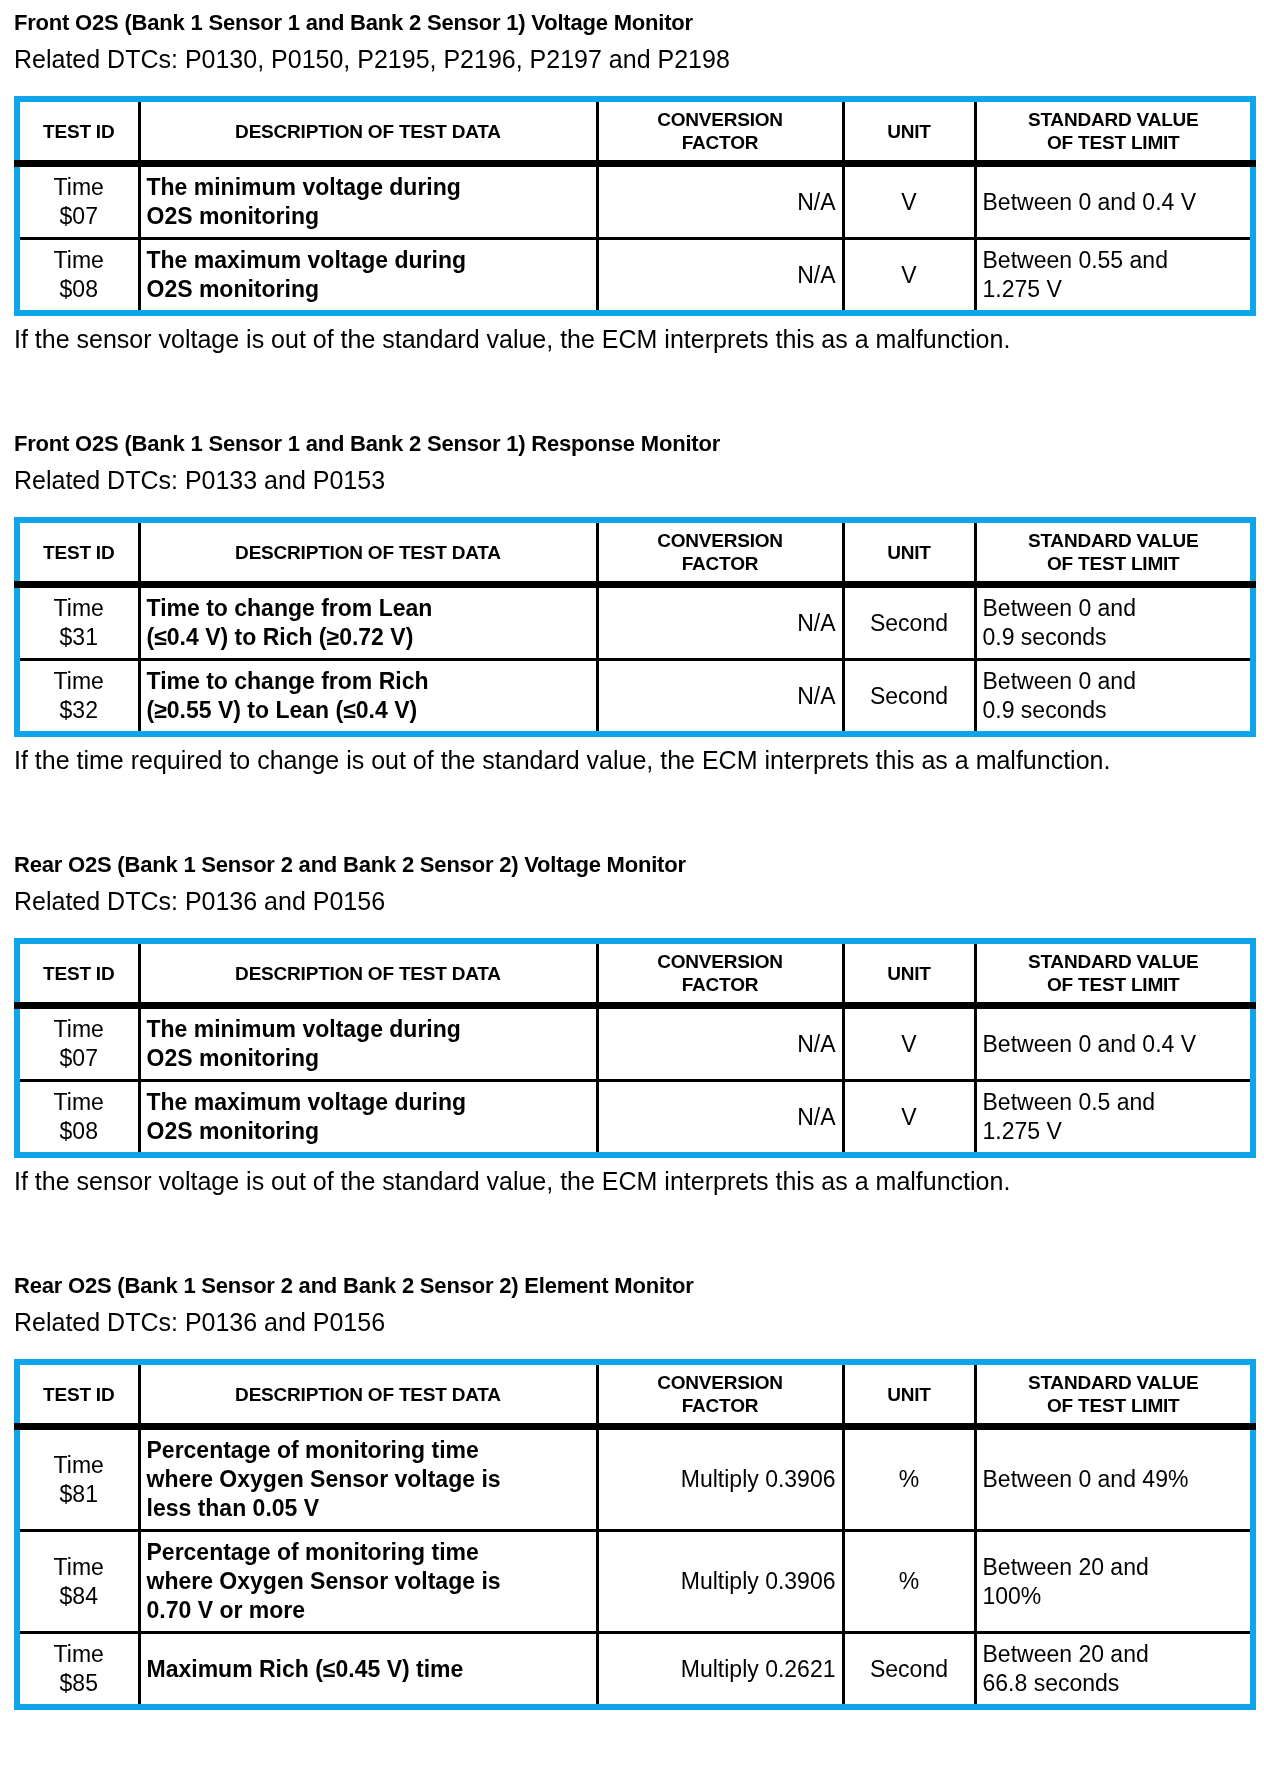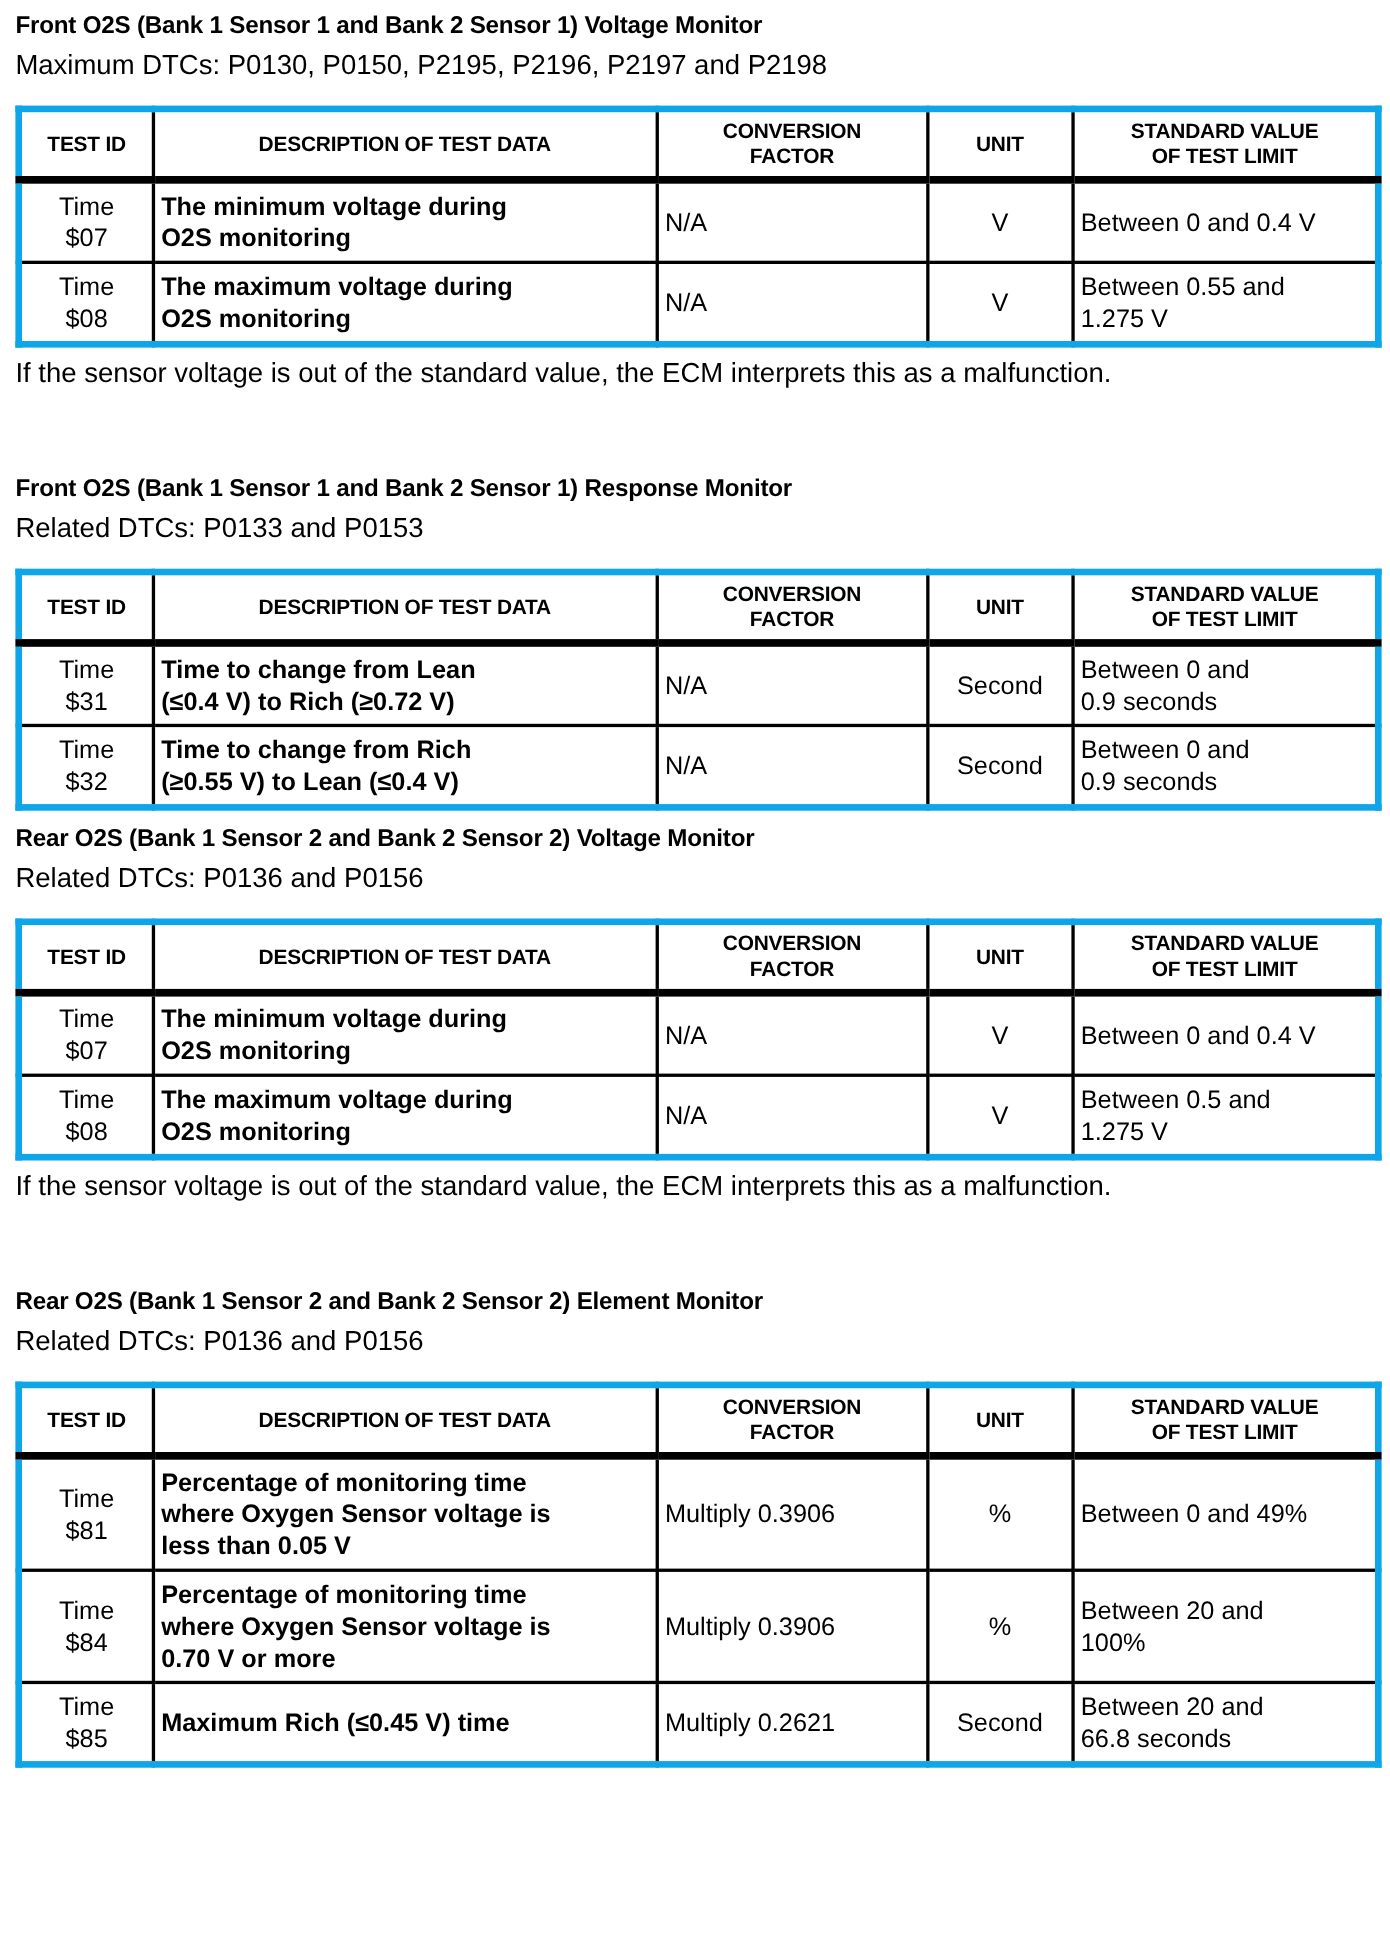--- a/index.html
+++ b/index.html
@@ -52,21 +52,21 @@
     padding: 6px 4px;
     letter-spacing: -0.2px;
   }
   table.spec-table td {
     font-size: 23px;
     line-height: 29px;
     padding: 6px 6px;
     vertical-align: middle;
   }
   .td-id   { text-align: center; }
-  .td-conv { text-align: left; }
+  .td-conv { text-align: right; }
   .td-unit { text-align: center; }
   .td-desc { padding-left: 12px; font-weight: bold; }
   .td-std  { padding-left: 10px; }
   .note {
     font-size: 25px;
     line-height: 31px;
     margin: 6px 0 72px 0;
     white-space: pre-line;
   }
   .section:last-child .note { margin-bottom: 0; }
@@ -76,21 +76,21 @@
   .c-unit { width: 132px; }
   .c-std  { width: 278px; }
 </style>
 </head>
 <body>
 
 <div class="page">
 
   <div class="section">
     <div class="section-title">Front O2S (Bank 1 Sensor 1 and Bank 2 Sensor 1) Voltage Monitor</div>
-    <div class="dtcs">Maximum DTCs: P0130, P0150, P2195, P2196, P2197 and P2198</div>
+    <div class="dtcs">Related DTCs: P0130, P0150, P2195, P2196, P2197 and P2198</div>
     <table class="spec-table">
       <colgroup>
           <col class="c-id">
           <col class="c-desc">
           <col class="c-conv">
           <col class="c-unit">
           <col class="c-std">
         </colgroup>
       <thead>
         <tr>
@@ -166,20 +166,21 @@
 $32</td>
           <td class="td-desc">Time to change from Rich
 (≥0.55 V) to Lean (≤0.4 V)</td>
           <td class="td-conv">N/A</td>
           <td class="td-unit">Second</td>
           <td class="td-std">Between 0 and
 0.9 seconds</td>
         </tr>
       </tbody>
     </table>
+    <div class="note">If the time required to change is out of the standard value, the ECM interprets this as a malfunction.</div>
   </div>
 
   <div class="section">
     <div class="section-title">Rear O2S (Bank 1 Sensor 2 and Bank 2 Sensor 2) Voltage Monitor</div>
     <div class="dtcs">Related DTCs: P0136 and P0156</div>
     <table class="spec-table">
       <colgroup>
           <col class="c-id">
           <col class="c-desc">
           <col class="c-conv">

